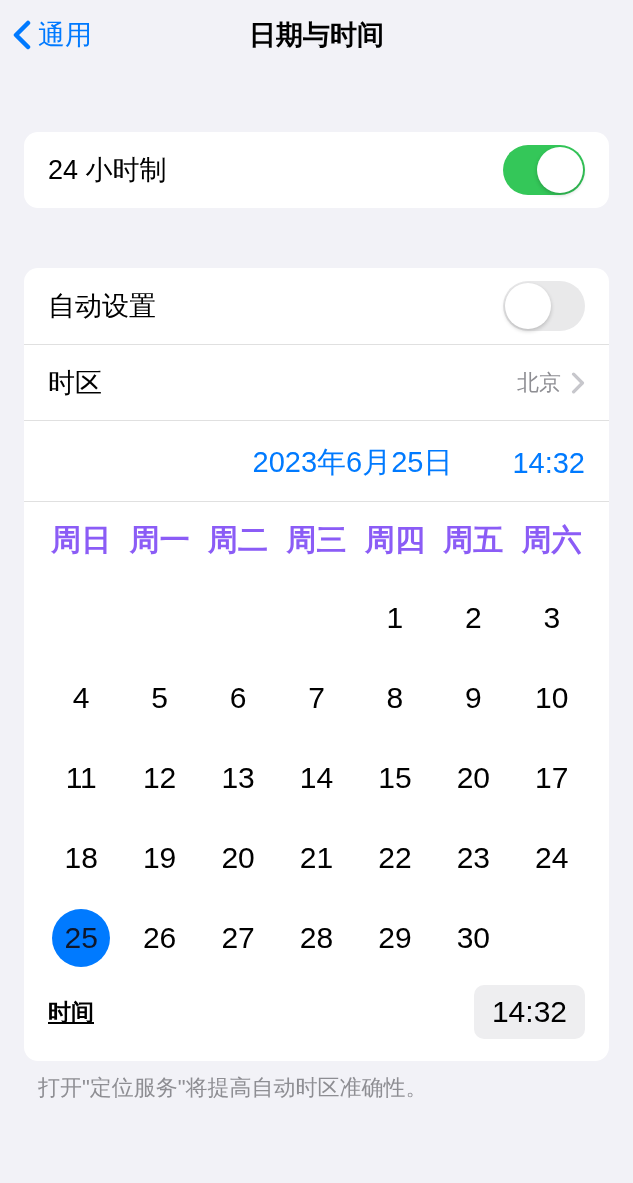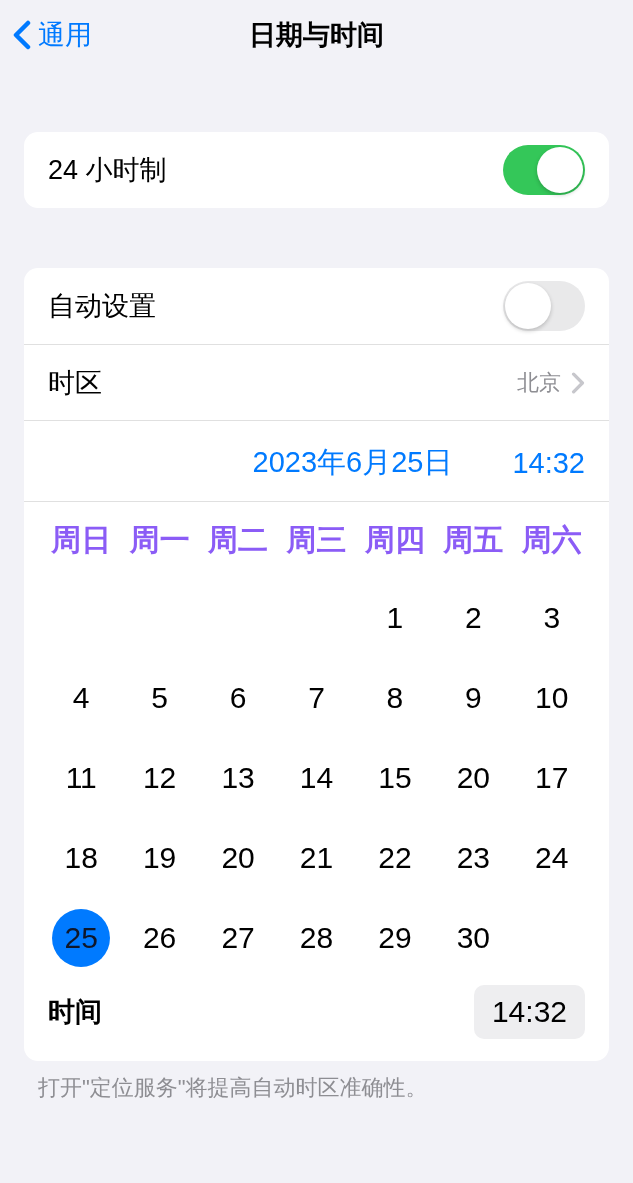--- a/index.html
+++ b/index.html
@@ -137,23 +137,24 @@
       font-weight: 500;
     }
     .cal-day.empty { cursor: default; }
     .time-row {
       display: flex;
       align-items: center;
       justify-content: space-between;
       padding: 18px 6px 22px 6px;
     }
     .time-label {
-      font-size: 27px;
+      font-size: 23px;
       font-weight: 600;
       color: #000;
+      text-decoration: underline;
     }
     .time-pill-box {
       background: #eeeef0;
       border-radius: 10px;
       padding: 10px 18px;
       font-size: 30px;
       color: #000;
       cursor: pointer;
     }
     .footer-note {

